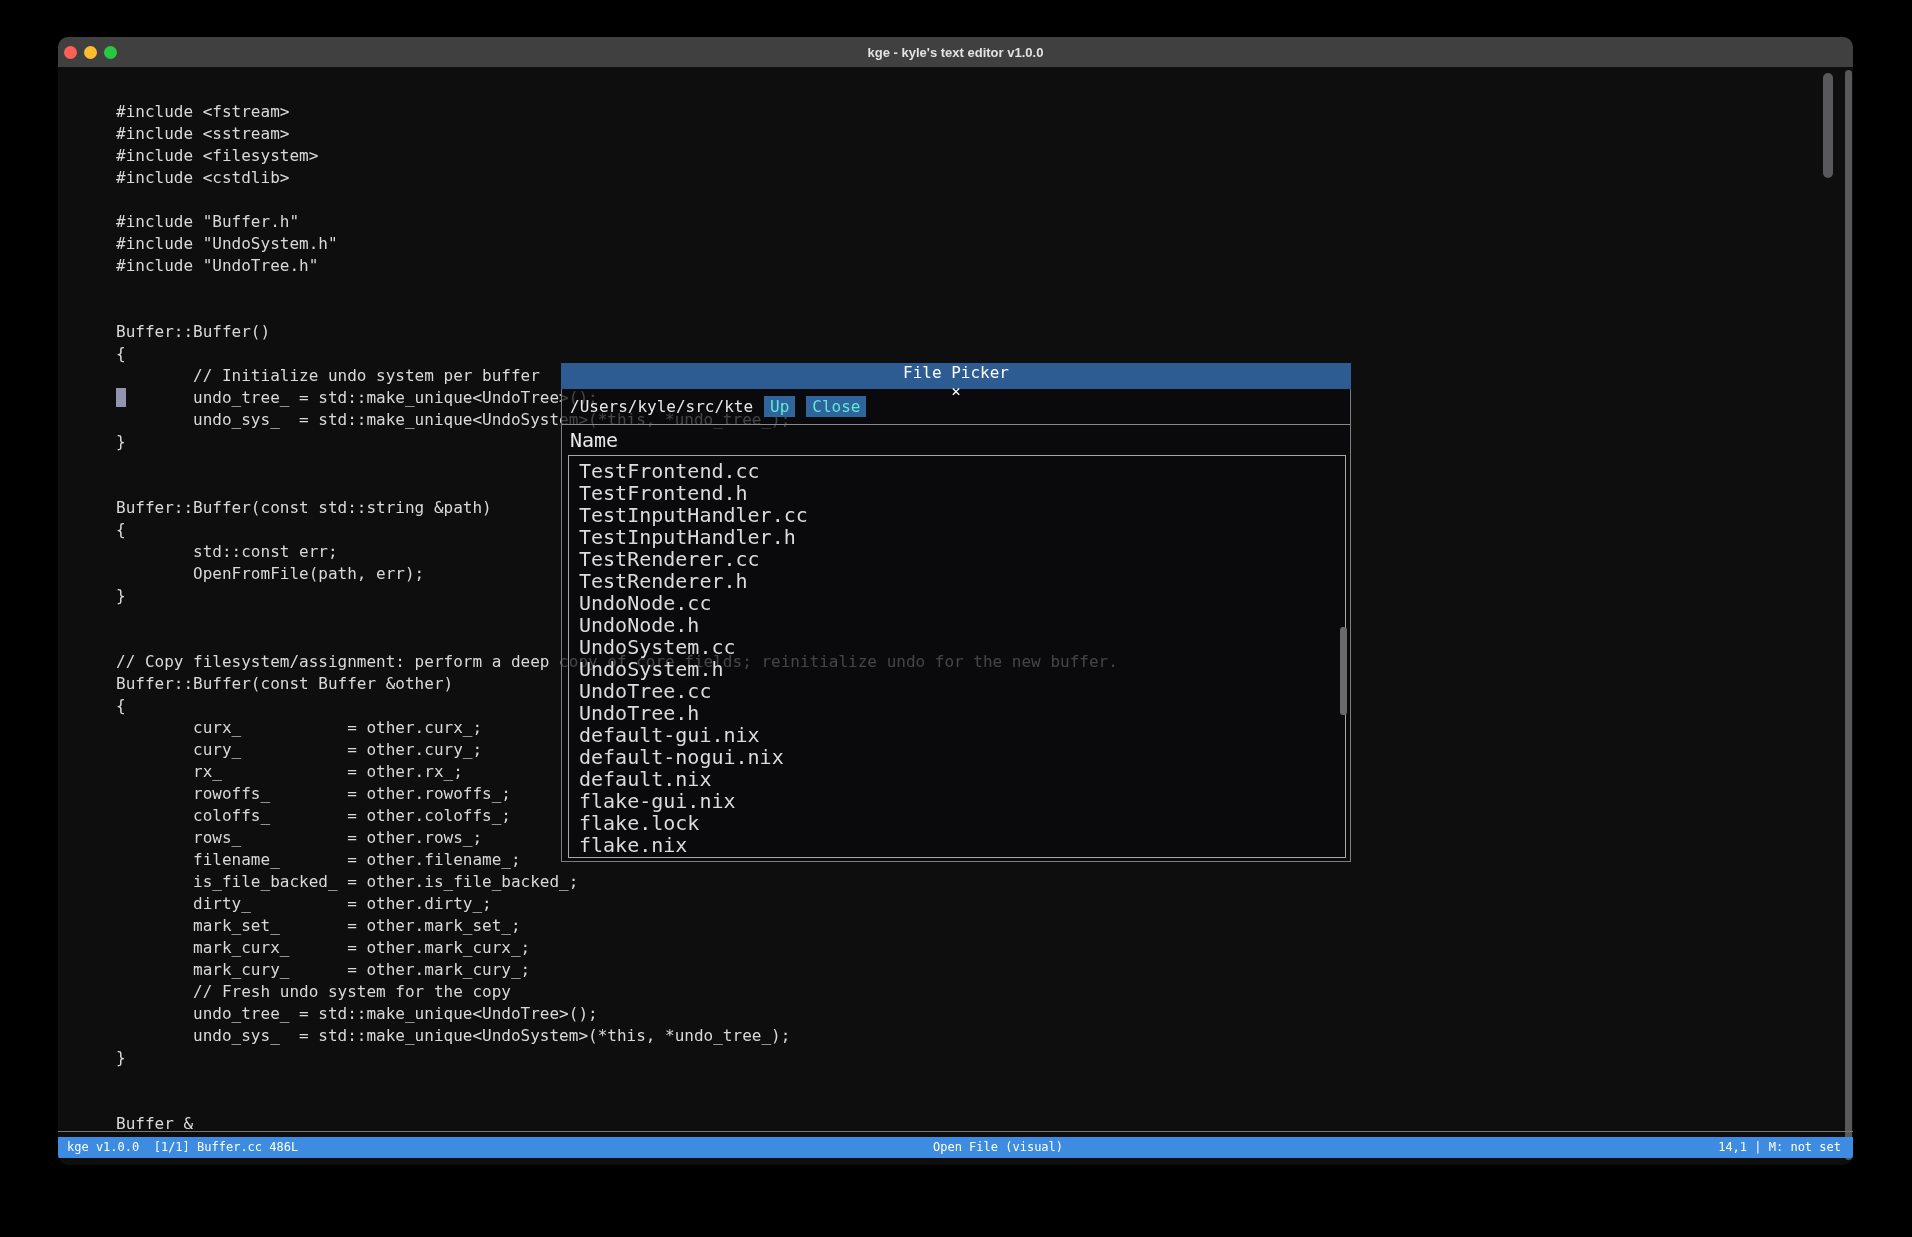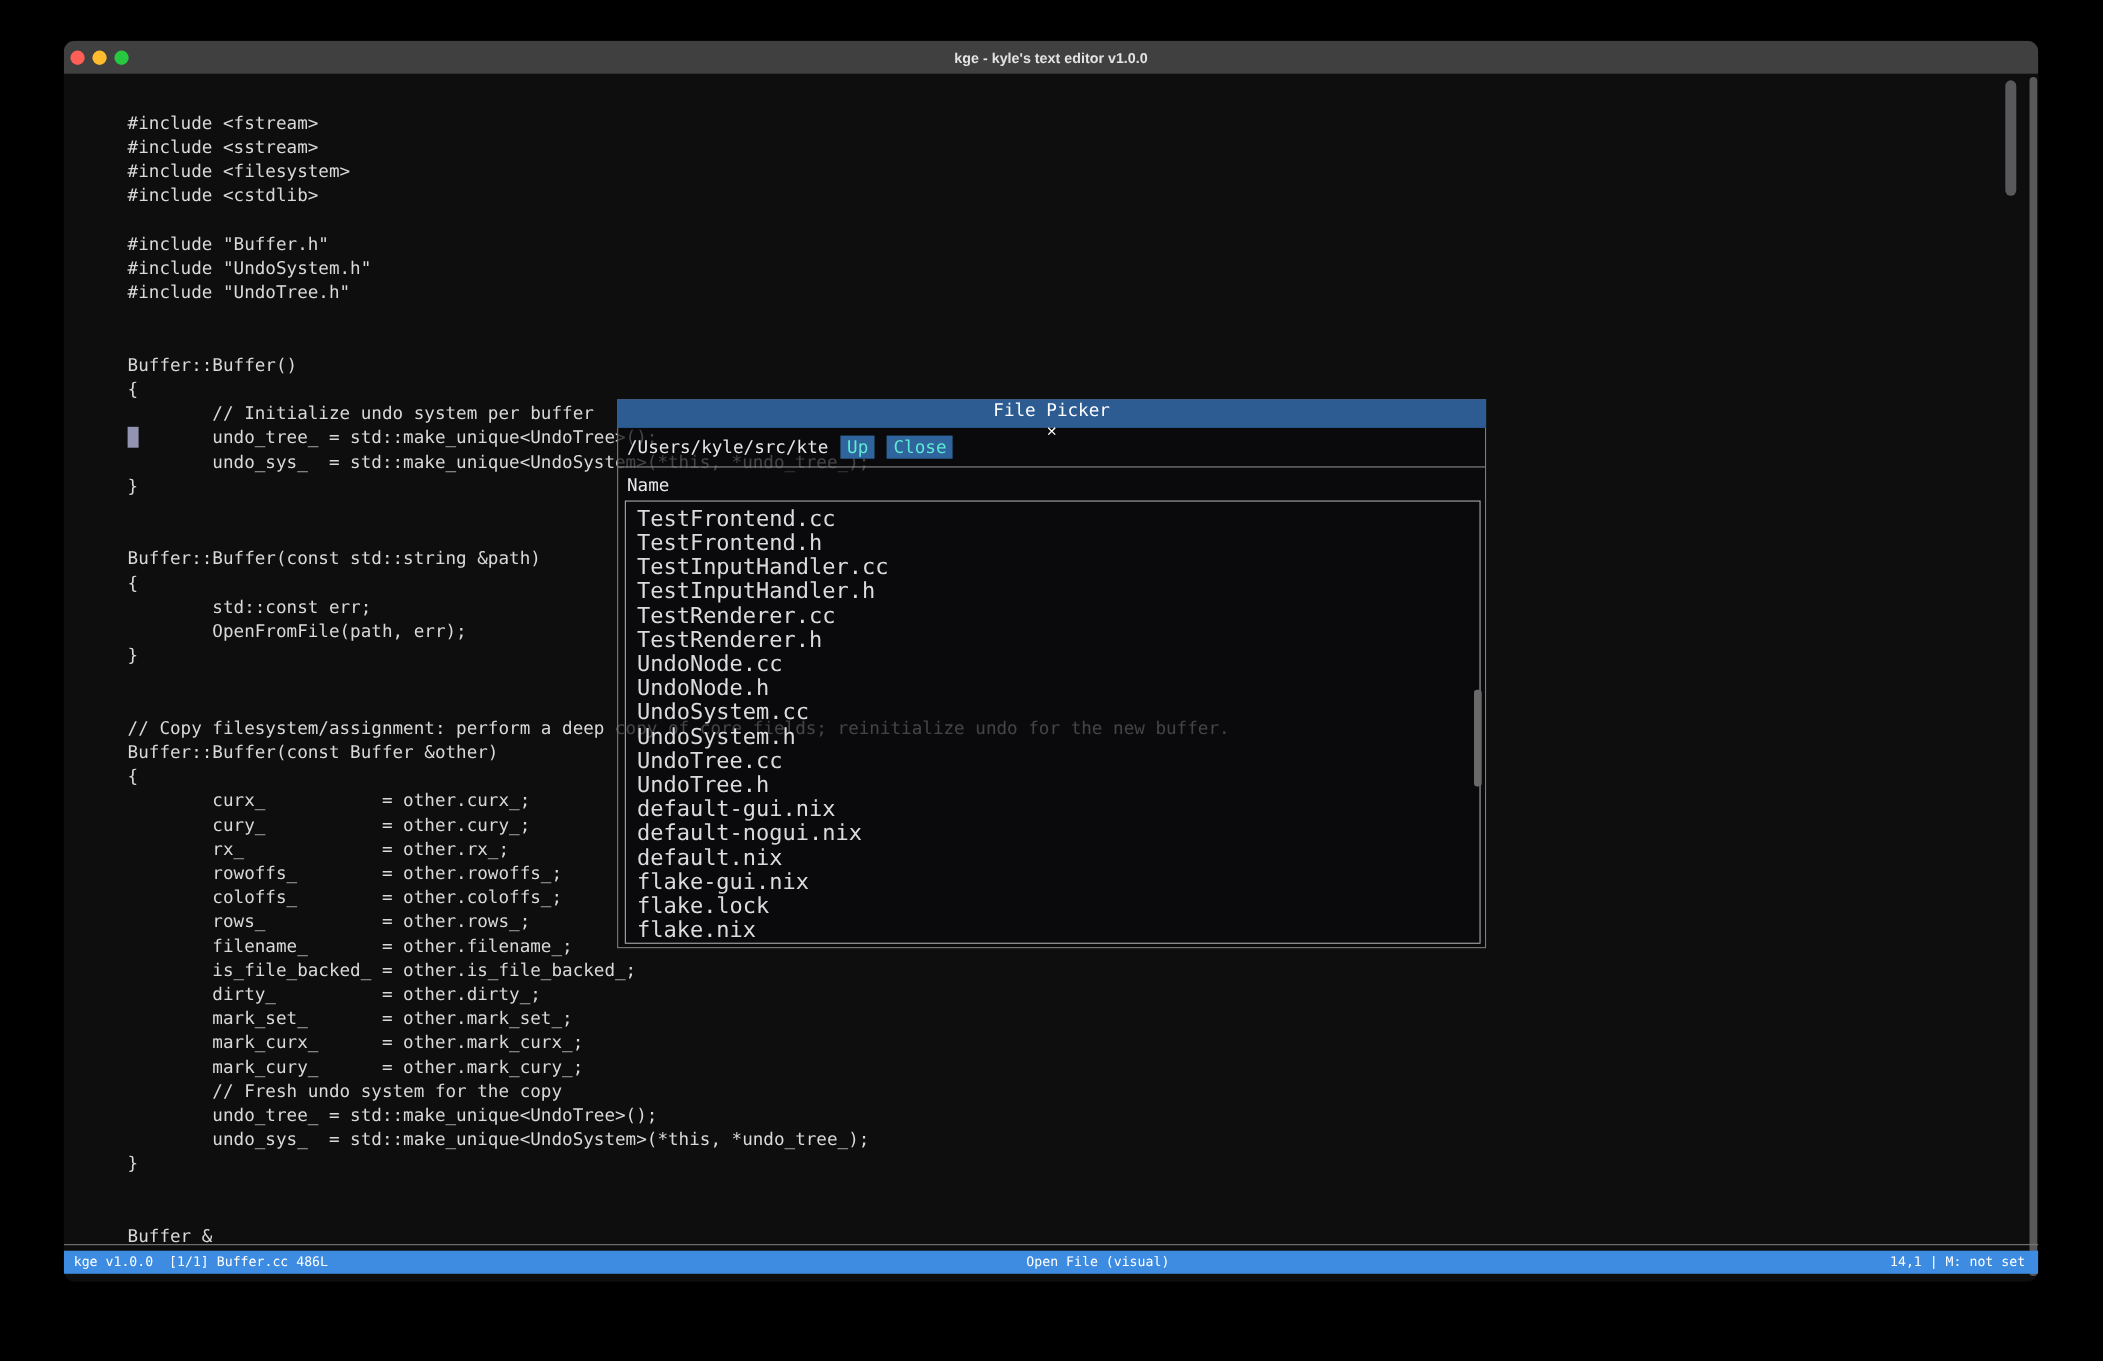--- a/index.html
+++ b/index.html
@@ -40,21 +40,21 @@
           background:rgba(10,10,14,0.72);border:1px solid #7d7d7d;box-sizing:border-box;}
   .dlg-titlebar{position:absolute;left:-1px;top:-1px;width:790px;height:26px;background:#2d5c93;
           color:#fff;font-size:16px;display:flex;align-items:center;padding:0 9px;
           box-sizing:border-box;justify-content:space-between;flex-direction:column;}
   .dlg-close{cursor:default;color:#fff;font-size:15px;}
   .dlg-pathrow{position:absolute;left:0;top:25px;width:100%;height:35px;display:flex;
           align-items:center;padding-left:8px;box-sizing:border-box;color:#e8e8e8;font-size:16px;}
   .dlg-btn{background:#2f649c;color:#5eead4;font-size:16px;line-height:21px;padding:0 6px;
           margin-left:11px;white-space:pre;}
   .dlg-namerow{position:absolute;left:0;top:60px;width:100%;height:31px;border-top:1px solid #8a8a8a;
-          box-sizing:border-box;display:flex;align-items:center;padding-left:8px;color:#e8e8e8;font-size:16px;}
+          box-sizing:border-box;display:flex;align-items:center;padding-left:8px;color:#e8e8e8;font-size:20px;}
   .listbox{position:absolute;left:6px;top:91px;width:778px;height:403px;
           border:1px solid #a8a8a8;box-sizing:border-box;overflow:hidden;}
   .file-item{height:22px;line-height:22px;padding-left:10px;color:#dcdcdc;font-size:20px;white-space:pre;}
   .file-item:first-child{margin-top:4px;}
   .list-thumb{position:absolute;right:3px;top:263px;width:7px;height:88px;
           background:#6a6a6a;border-radius:3px;}
 </style>
 </head>
 <body>
 

